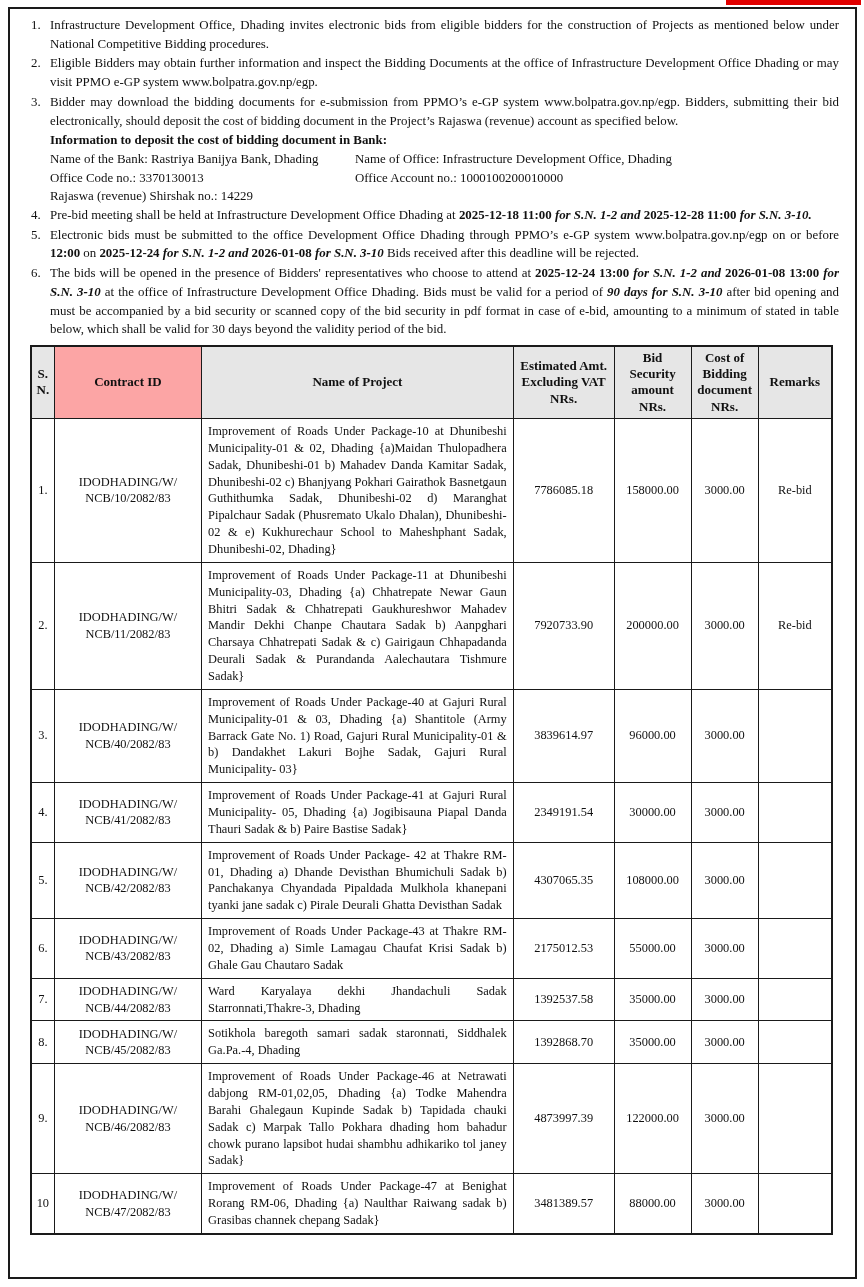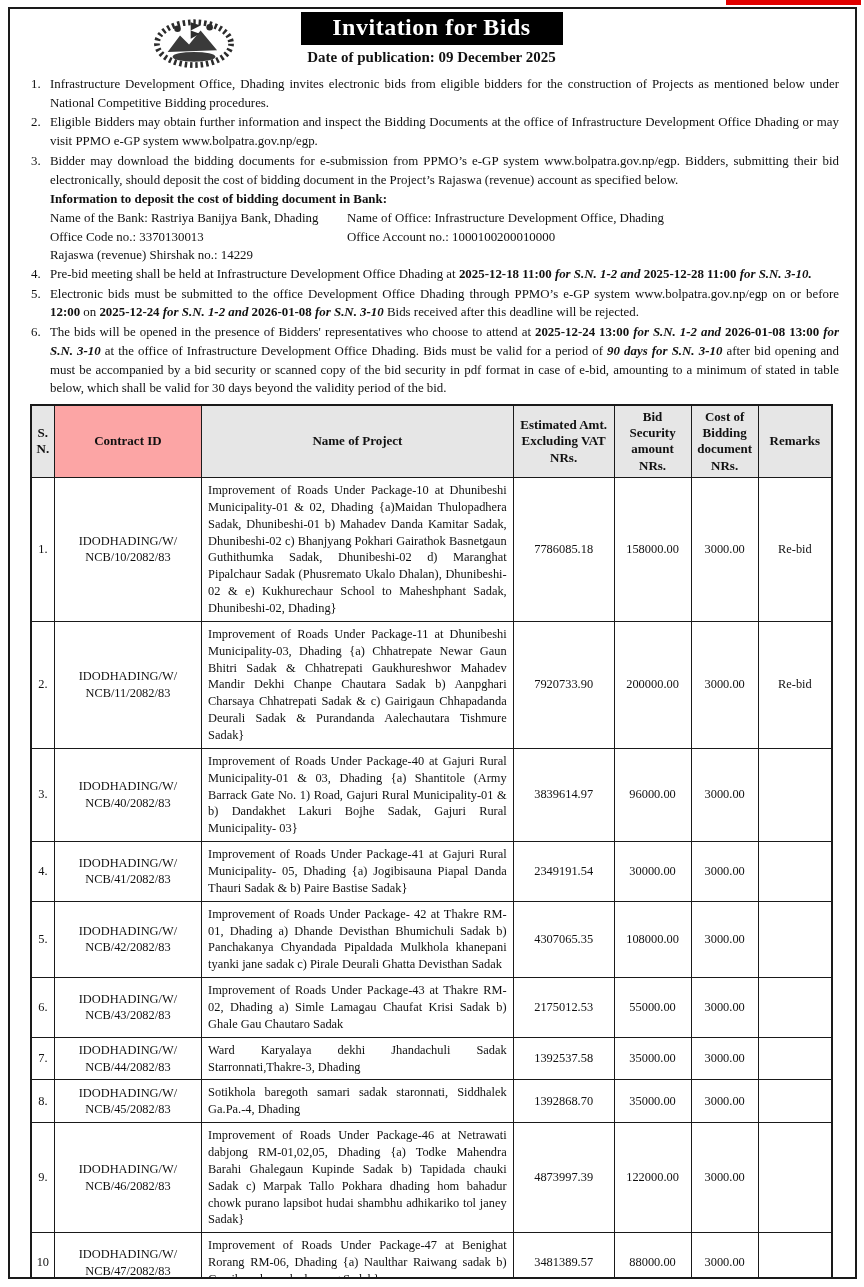--- a/index.html
+++ b/index.html
@@ -41,21 +41,21 @@
     margin-top: 4px;
   }
   
   .notices { margin-top: 5px; font-size: 12.9px; line-height: 1.45; }
   .notice-item { display: flex; margin-bottom: 1px; }
   .notice-num { width: 28px; flex: 0 0 28px; padding-left: 9px; }
   .notice-body { flex: 1; text-align: justify; padding-right: 2px; }
   .sub-block { margin-left: 28px; }
   .b { font-weight: bold; }
   .i { font-style: italic; }
-  .two-col { display: flex; }
+  .two-col { display: flex; gap: 8px; }
   .two-col .col-l { width: 297px; flex: 0 0 297px; }
   .two-col .col-r { flex: 1; }
   
   table.bids {
     border-collapse: collapse;
     margin: 6px 8px 0 8px;
     width: calc(100% - 16px);
     font-size: 12.4px;
   }
   table.bids th, table.bids td {
@@ -96,34 +96,20 @@
       <path d="M120 35 L120 100 M100 38 L150 38" stroke="#9ec3e4" stroke-width="14"></path>
       <path d="M175 40 C 205 20, 235 45, 215 75 C 200 98, 170 95, 168 70" stroke="#f2bd93" stroke-width="16"></path>
       <path d="M255 35 L255 100 M238 38 L285 38" stroke="#f2bd93" stroke-width="14"></path>
       <path d="M310 90 C 300 45, 355 25, 370 60 C 380 88, 345 112, 320 98 M355 100 C 365 110, 375 118, 388 120" stroke="#f2bd93" stroke-width="15"></path>
     </g>
   </svg>
 </div>
 
 <div class="page">
 
-  <div class="doc-header">
-    <div class="emblem">
-      <svg width="84" height="56" viewBox="0 0 100 68">
-        <ellipse cx="50" cy="36" rx="45" ry="26" fill="none" stroke="#2c2c2c" stroke-width="7" stroke-dasharray="3 3.5"></ellipse>
-        <path d="M18 46 L33 26 L44 37 L58 20 L78 44 Z" fill="#3a3a3a"></path>
-        <path d="M46 10 L58 14 L46 20 L57 24 L46 30 Z" fill="#2c2c2c"></path>
-        <ellipse cx="50" cy="52" rx="26" ry="6" fill="#3a3a3a"></ellipse>
-        <circle cx="30" cy="18" r="4" fill="#2c2c2c"></circle>
-        <circle cx="69" cy="16" r="4" fill="#2c2c2c"></circle>
-      </svg>
-    </div>
-    <div class="title-box">Invitation for Bids</div>
-    <div class="date-line">Date of publication: 09 December 2025</div>
-  </div>
 
   <div class="notices">
       <div class="notice-item">
         <div class="notice-num">1.</div>
         <div class="notice-body"><span>Infrastructure Development Office, Dhading invites electronic bids from eligible bidders for the construction of Projects as mentioned below under National Competitive Bidding procedures.</span></div>
       </div>
       <div class="notice-item">
         <div class="notice-num">2.</div>
         <div class="notice-body"><span>Eligible Bidders may obtain further information and inspect the Bidding Documents at the office of Infrastructure Development Office Dhading or may visit PPMO e-GP system www.bolpatra.gov.np/egp.</span></div>
       </div>

